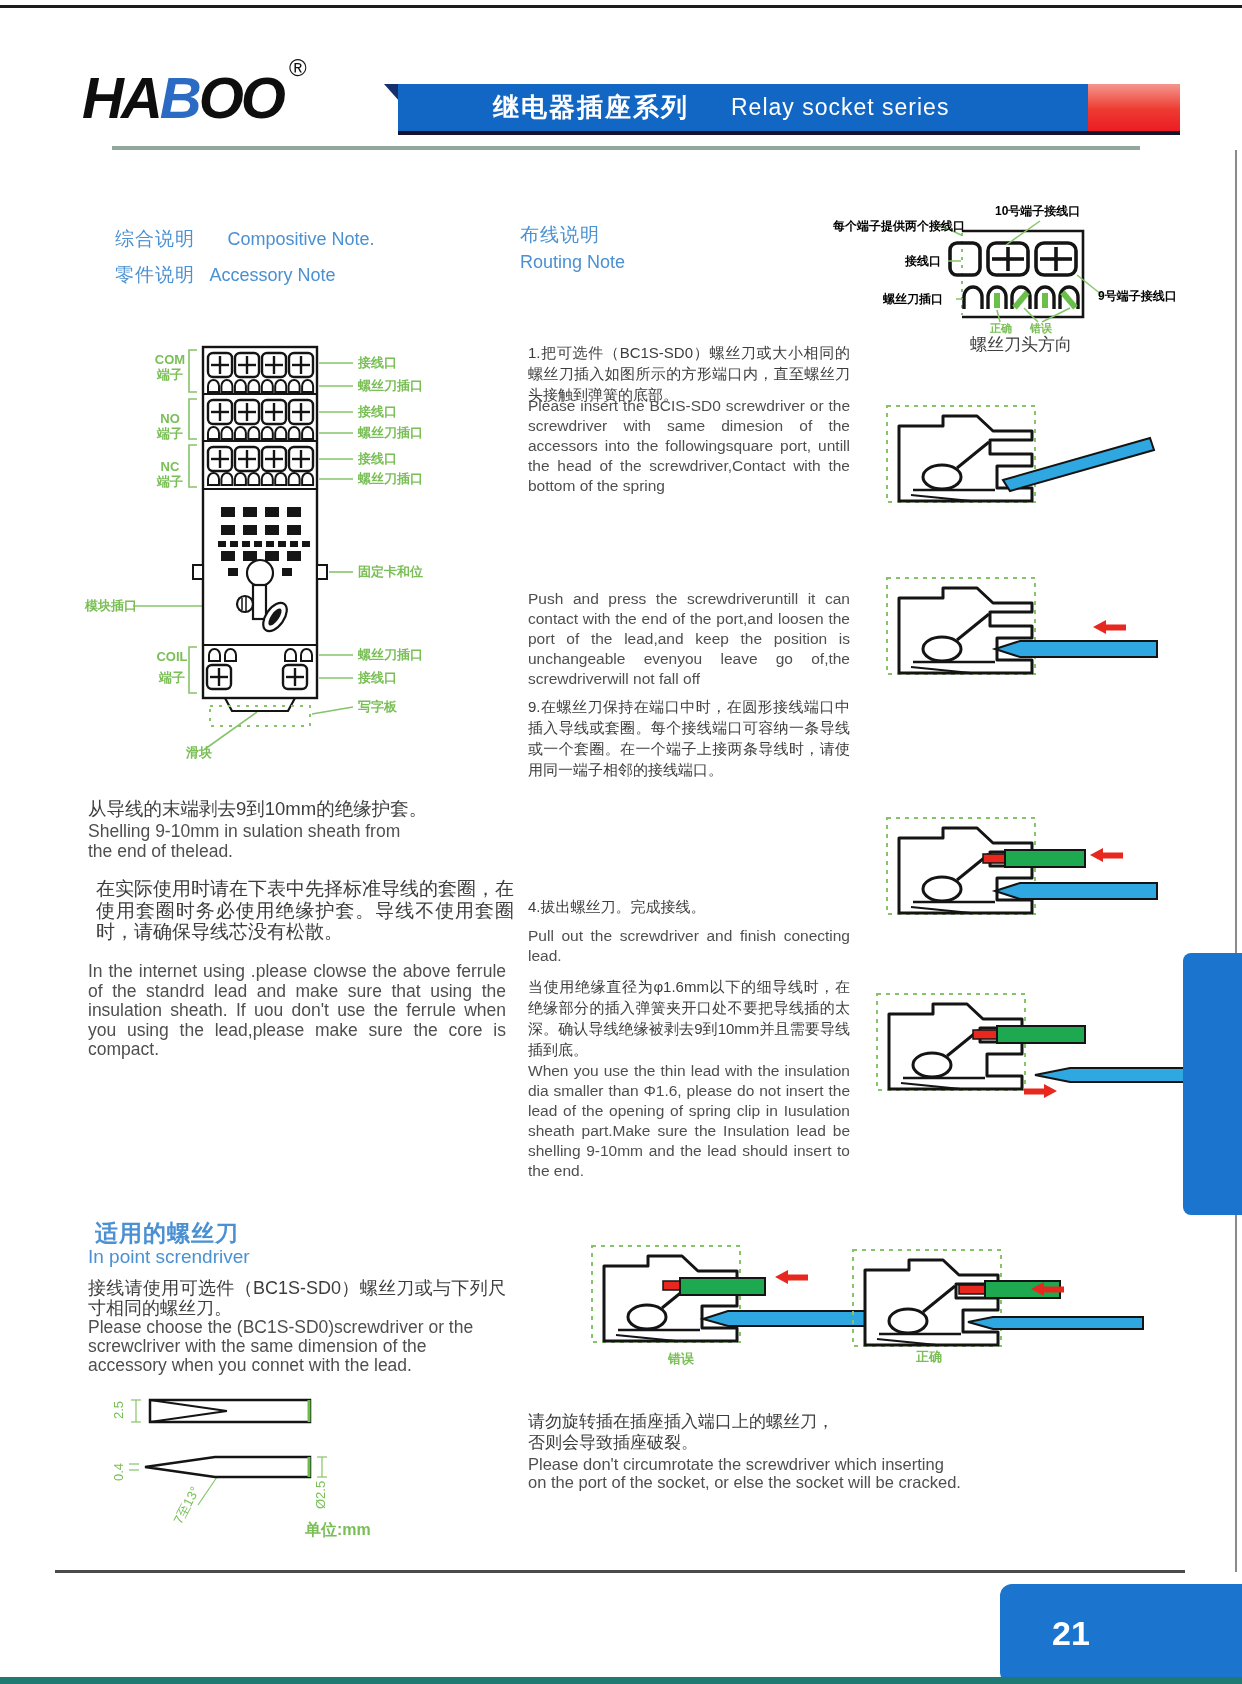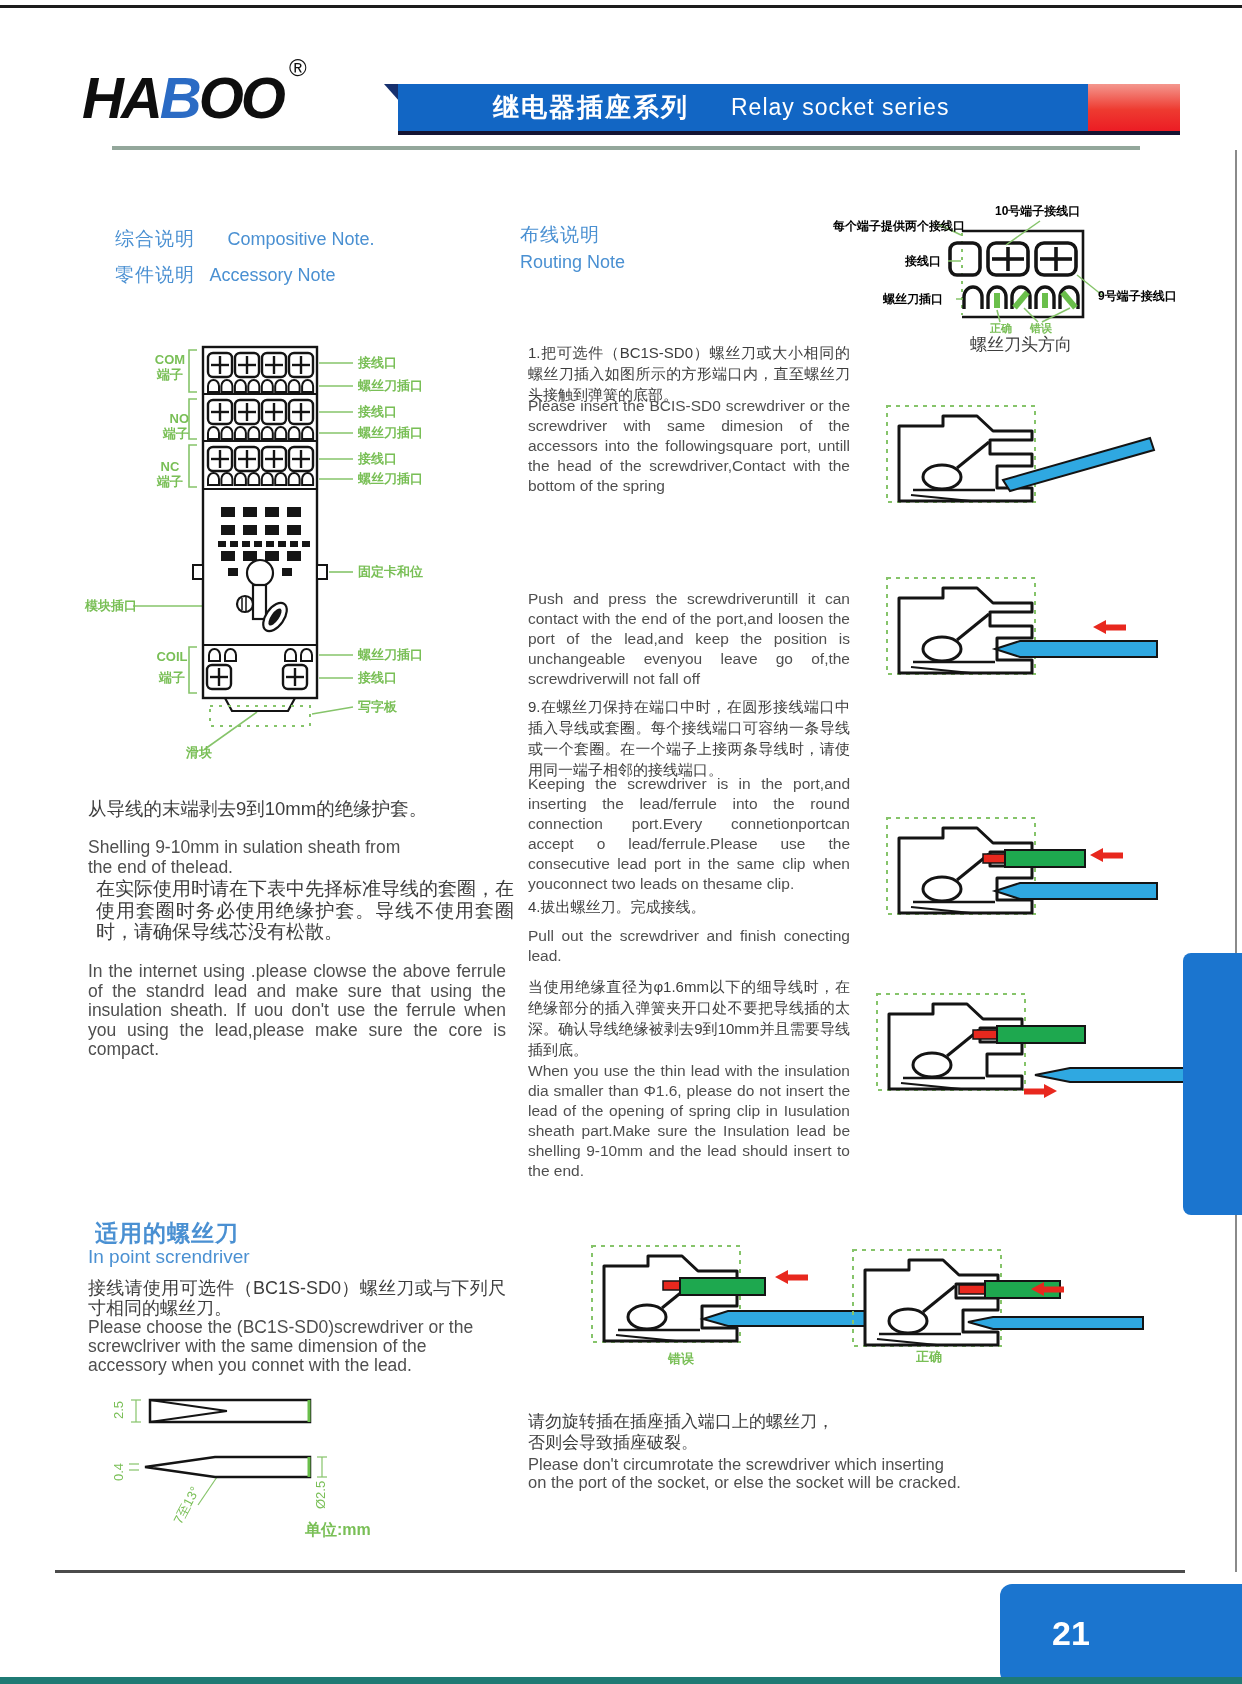--- a/index.html
+++ b/index.html
@@ -183,21 +183,21 @@
     <use href="#sq" x="122" y="350"></use>
       <use href="#sq" x="198" y="350"></use>
     <path d="M140,383 L147,396 H203 L210,383" fill="none" stroke="#141414" stroke-width="2.2"></path>
     <rect x="125" y="391" width="100" height="20" fill="none" stroke="#86c46a" stroke-width="2" stroke-dasharray="3 6"></rect>
   </svg>
 
   <div class="abs glabel" style="left:147px;top:353px;width:46px;text-align:center;">
     <span style="display:block">COM</span>
       <span style="display:block">端子</span>
   </div>
-  <div class="abs glabel" style="left:151px;top:412px;width:38px;text-align:right;">
+  <div class="abs glabel" style="left:151px;top:412px;width:38px;text-align:center;">
     <span style="display:block">NO</span>
       <span style="display:block">端子</span>
   </div>
   <div class="abs glabel" style="left:151px;top:460px;width:38px;text-align:center;">
     <span style="display:block">NC</span>
       <span style="display:block">端子</span>
   </div>
   <div class="abs glabel" style="left:85px;top:599px;">模块插口</div>
   <div class="abs glabel" style="left:149px;top:650px;width:46px;text-align:center;">
     <span style="display:block">COIL</span>
@@ -209,21 +209,21 @@
   <div class="abs glabel" style="left:358px;top:405px;">接线口</div>
   <div class="abs glabel" style="left:358px;top:426px;">螺丝刀插口</div>
   <div class="abs glabel" style="left:358px;top:452px;">接线口</div>
   <div class="abs glabel" style="left:358px;top:472px;">螺丝刀插口</div>
   <div class="abs glabel" style="left:358px;top:565px;">固定卡和位</div>
   <div class="abs glabel" style="left:358px;top:648px;">螺丝刀插口</div>
   <div class="abs glabel" style="left:358px;top:671px;">接线口</div>
   <div class="abs glabel" style="left:358px;top:700px;">写字板</div>
 
   <div class="abs zh-l" style="left:88px;top:798px;width:420px;">从导线的末端剥去9到10mm的绝缘护套。</div>
-  <div class="abs en-l" style="left:88px;top:822px;width:330px;text-align:left;margin-top:16px;">Shelling 9-10mm in sulation sheath from the end of thelead.</div>
+  <div class="abs en-l" style="left:88px;top:822px;width:330px;text-align:left;">Shelling 9-10mm in sulation sheath from the end of thelead.</div>
   <div class="abs zh-l" style="left:88px;top:878px;width:418px;font-size:19px;margin-left:8px;">在实际使用时请在下表中先择标准导线的套圈，在使用套圈时务必使用绝缘护套。导线不使用套圈时，请确保导线芯没有松散。</div>
   <div class="abs en-l" style="left:88px;top:962px;width:418px;">In the internet using .please clowse the above ferrule of the standrd lead and make sure that using the insulation sheath. If uou don't use the ferrule when you using the lead,please make sure the core is compact.</div>
 
   <div class="abs bluehead" style="left:88px;top:1218px;font-size:23px;font-weight:bold;letter-spacing:1px;margin-left:7px;">适用的螺丝刀</div>
   <div class="abs bluehead" style="left:88px;top:1246px;font-size:19px;">In point screndriver</div>
   <div class="abs zh-l" style="left:88px;top:1278px;width:418px;font-size:18px;line-height:20px;">接线请使用可选件（BC1S-SD0）螺丝刀或与下列尺寸相同的螺丝刀。</div>
   <div class="abs en-l" style="left:88px;top:1318px;width:400px;line-height:19px;text-align:left;">Please choose the (BC1S-SD0)screwdriver or the screwclriver with the same dimension of the accessory when you connet with the lead.</div>
 
   <svg class="abs" style="left:95px;top:1385px;" width="340" height="170" viewBox="0 0 340 170">
     <g stroke="#86c46a" stroke-width="1.2">
@@ -289,21 +289,20 @@
   <div class="abs glabel-s" style="left:883px;top:293px;">螺丝刀插口</div>
   <div class="abs glabel-s" style="left:1098px;top:290px;">9号端子接线口</div>
   <div class="abs glabel-xs" style="left:990px;top:322px;">正确</div>
   <div class="abs glabel-xs" style="left:1030px;top:322px;">错误</div>
   <div class="abs" style="left:970px;top:333px;font-size:17px;color:#3c3c3c;">螺丝刀头方向</div>
 
   <div class="abs zh-r" style="left:528px;top:342px;width:322px;">1.把可选件（BC1S-SD0）螺丝刀或大小相同的螺丝刀插入如图所示的方形端口内，直至螺丝刀头接触到弹簧的底部。</div>
   <div class="abs en-r" style="left:528px;top:396px;width:322px;">Please insert the BCIS-SD0 screwdriver or the screwdriver with same dimesion of the accessors into the followingsquare port, untill the head of the screwdriver,Contact with the bottom of the spring</div>
   <div class="abs en-r" style="left:528px;top:589px;width:322px;">Push and press the screwdriveruntill it can contact with the end of the port,and loosen the port of the lead,and keep the position is unchangeable evenyou leave go of,the screwdriverwill not fall off</div>
   <div class="abs zh-r" style="left:528px;top:696px;width:322px;">9.在螺丝刀保持在端口中时，在圆形接线端口中插入导线或套圈。每个接线端口可容纳一条导线或一个套圈。在一个端子上接两条导线时，请使用同一端子相邻的接线端口。</div>
-  <div class="abs en-r" style="left:528px;top:774px;width:322px;">Keeping the screwdriver is in the port,and inserting the lead/ferrule into the round connection port.Every connetionportcan accept o lead/ferrule.Please use the consecutive lead port in the same clip when youconnect two leads on thesame clip.</div>
   <div class="abs zh-r" style="left:528px;top:896px;width:322px;">4.拔出螺丝刀。完成接线。</div>
   <div class="abs en-r" style="left:528px;top:926px;width:322px;">Pull out the screwdriver and finish conecting lead.</div>
   <div class="abs zh-r" style="left:528px;top:976px;width:322px;">当使用绝缘直径为φ1.6mm以下的细导线时，在绝缘部分的插入弹簧夹开口处不要把导线插的太深。确认导线绝缘被剥去9到10mm并且需要导线插到底。</div>
   <div class="abs en-r" style="left:528px;top:1061px;width:322px;">When you use the thin lead with the insulation dia smaller than Φ1.6, please do not insert the lead of the opening of spring clip in Iusulation sheath part.Make sure the Insulation lead be shelling 9-10mm and the lead should insert to the end.</div>
 
   <svg class="abs" style="left:855px;top:398px;" width="312" height="112" viewBox="0 0 312 112">
     <use href="#xsec" x="30" y="6"></use>
     <polygon points="148,82 295,40 299,52 155,93" fill="#2fa8e1" stroke="#141414" stroke-width="2"></polygon>
   </svg>
   <svg class="abs" style="left:855px;top:570px;" width="312" height="108" viewBox="0 0 312 108">

